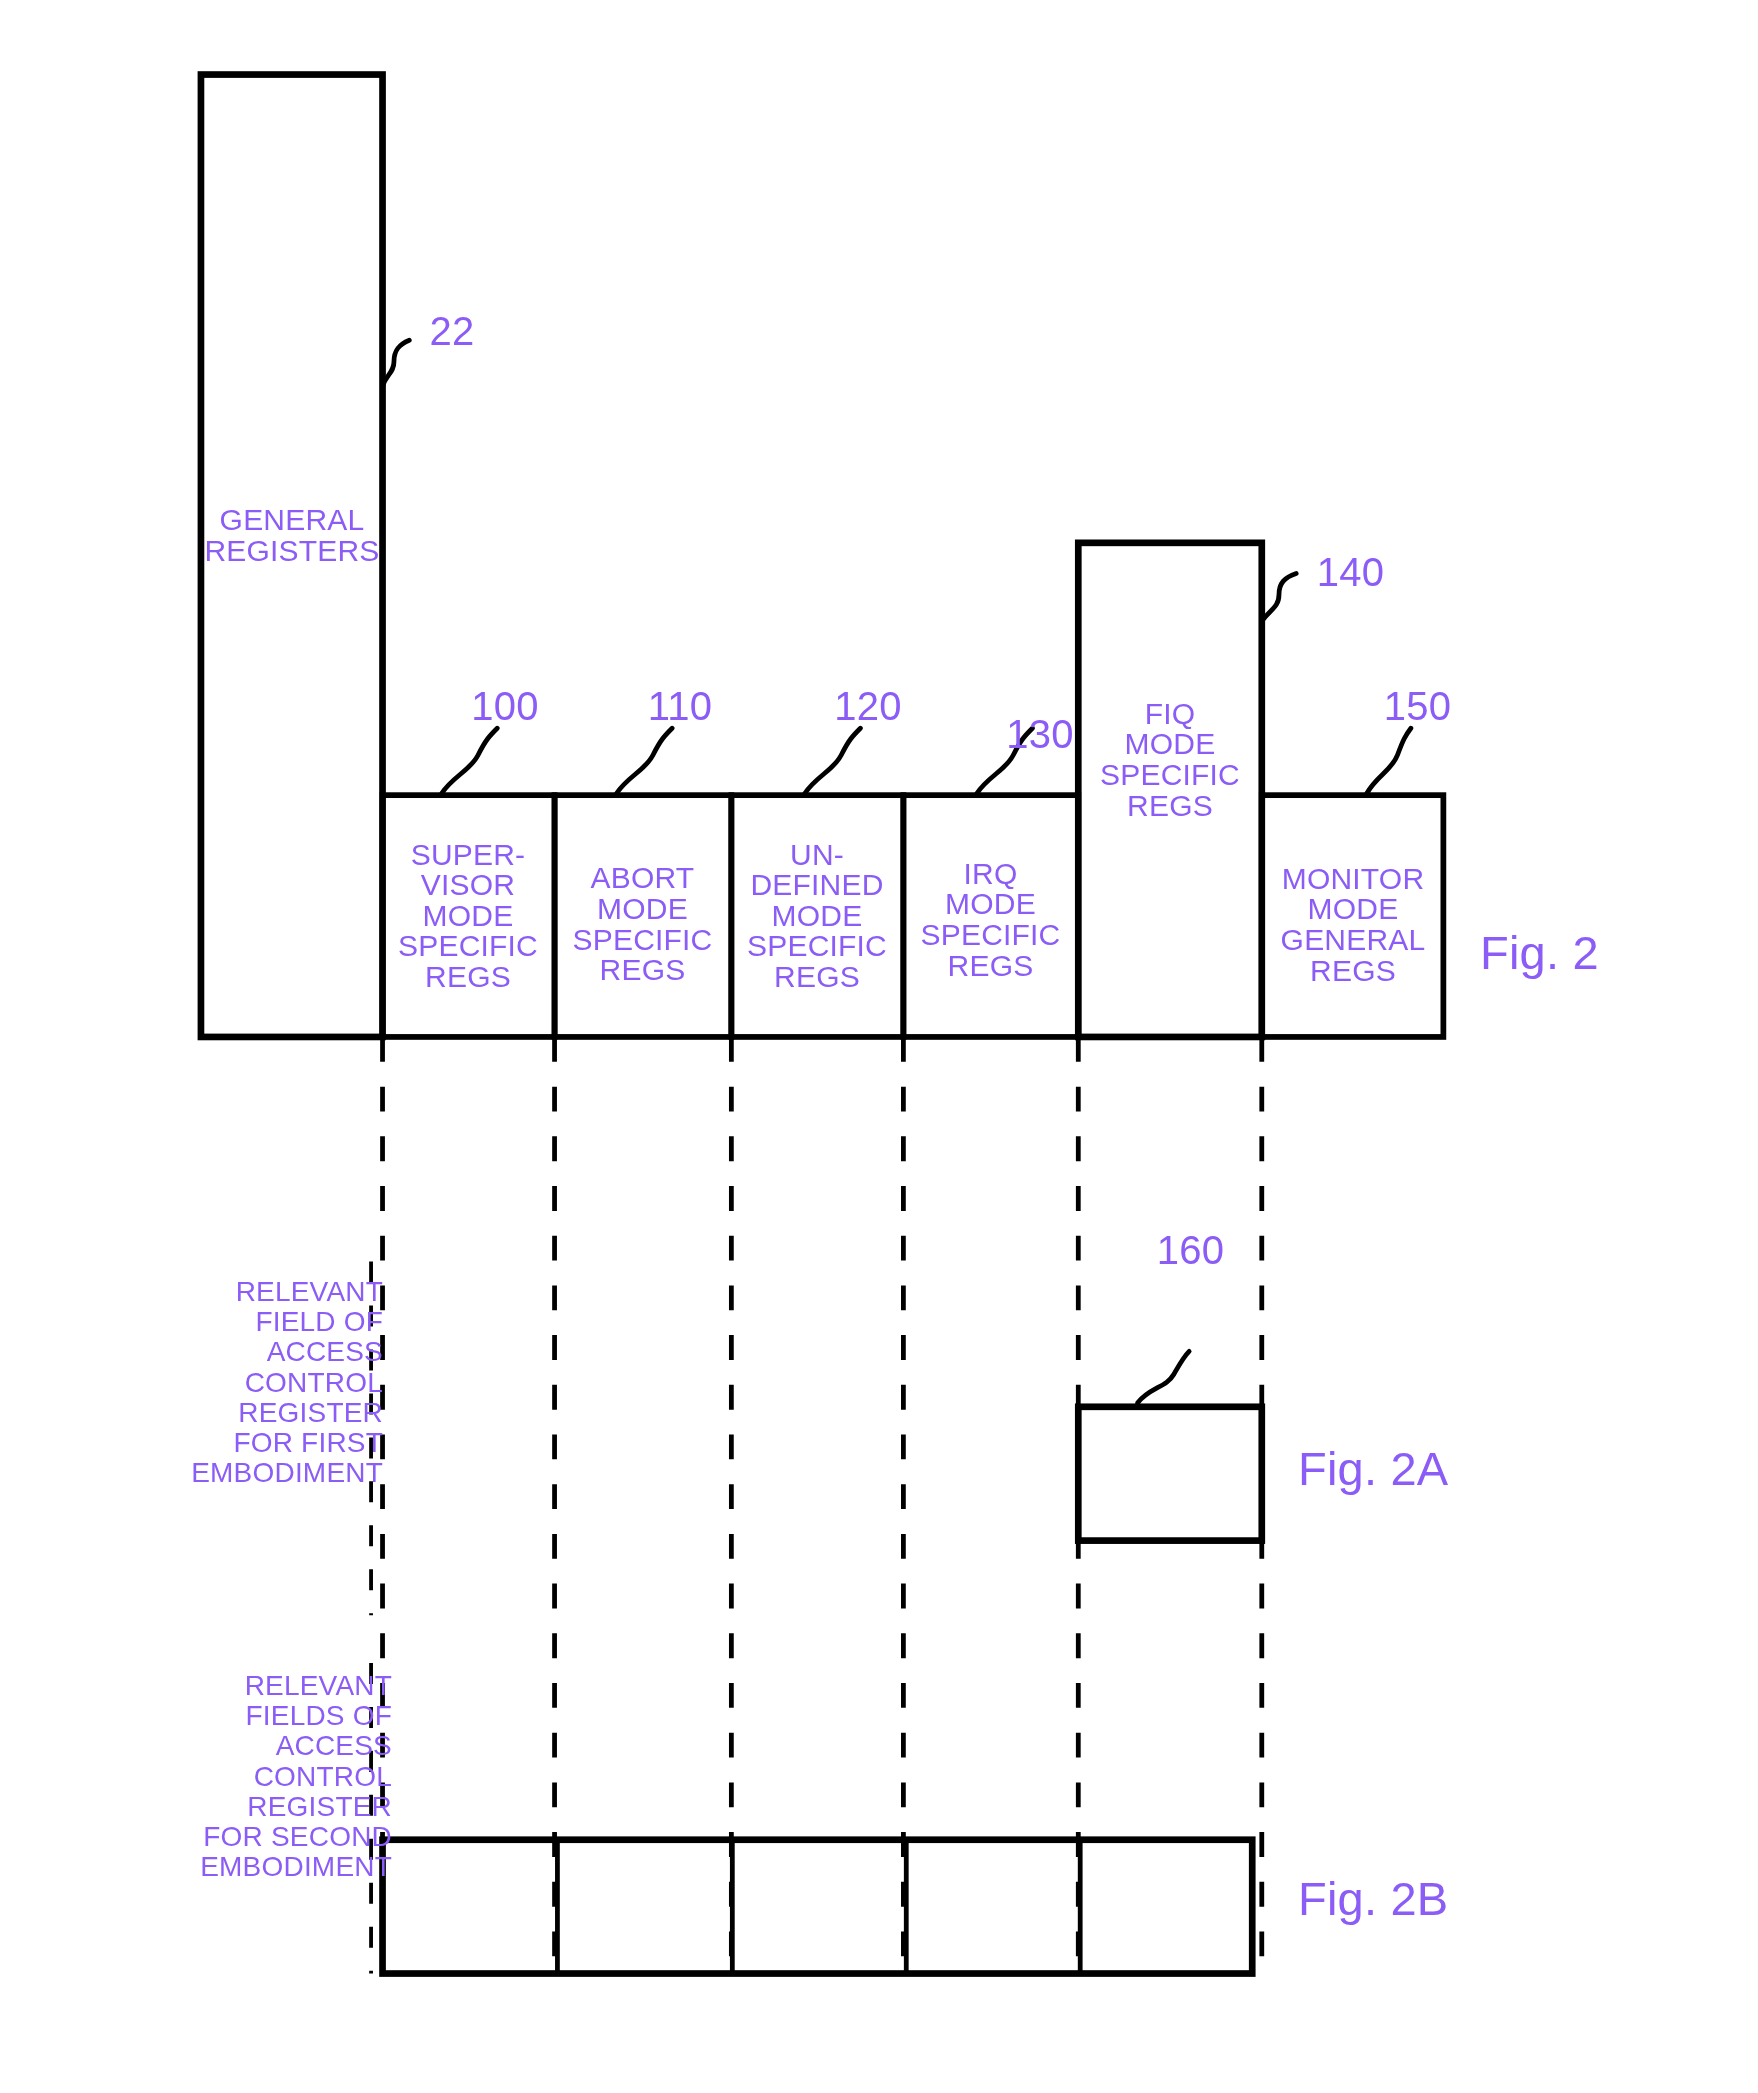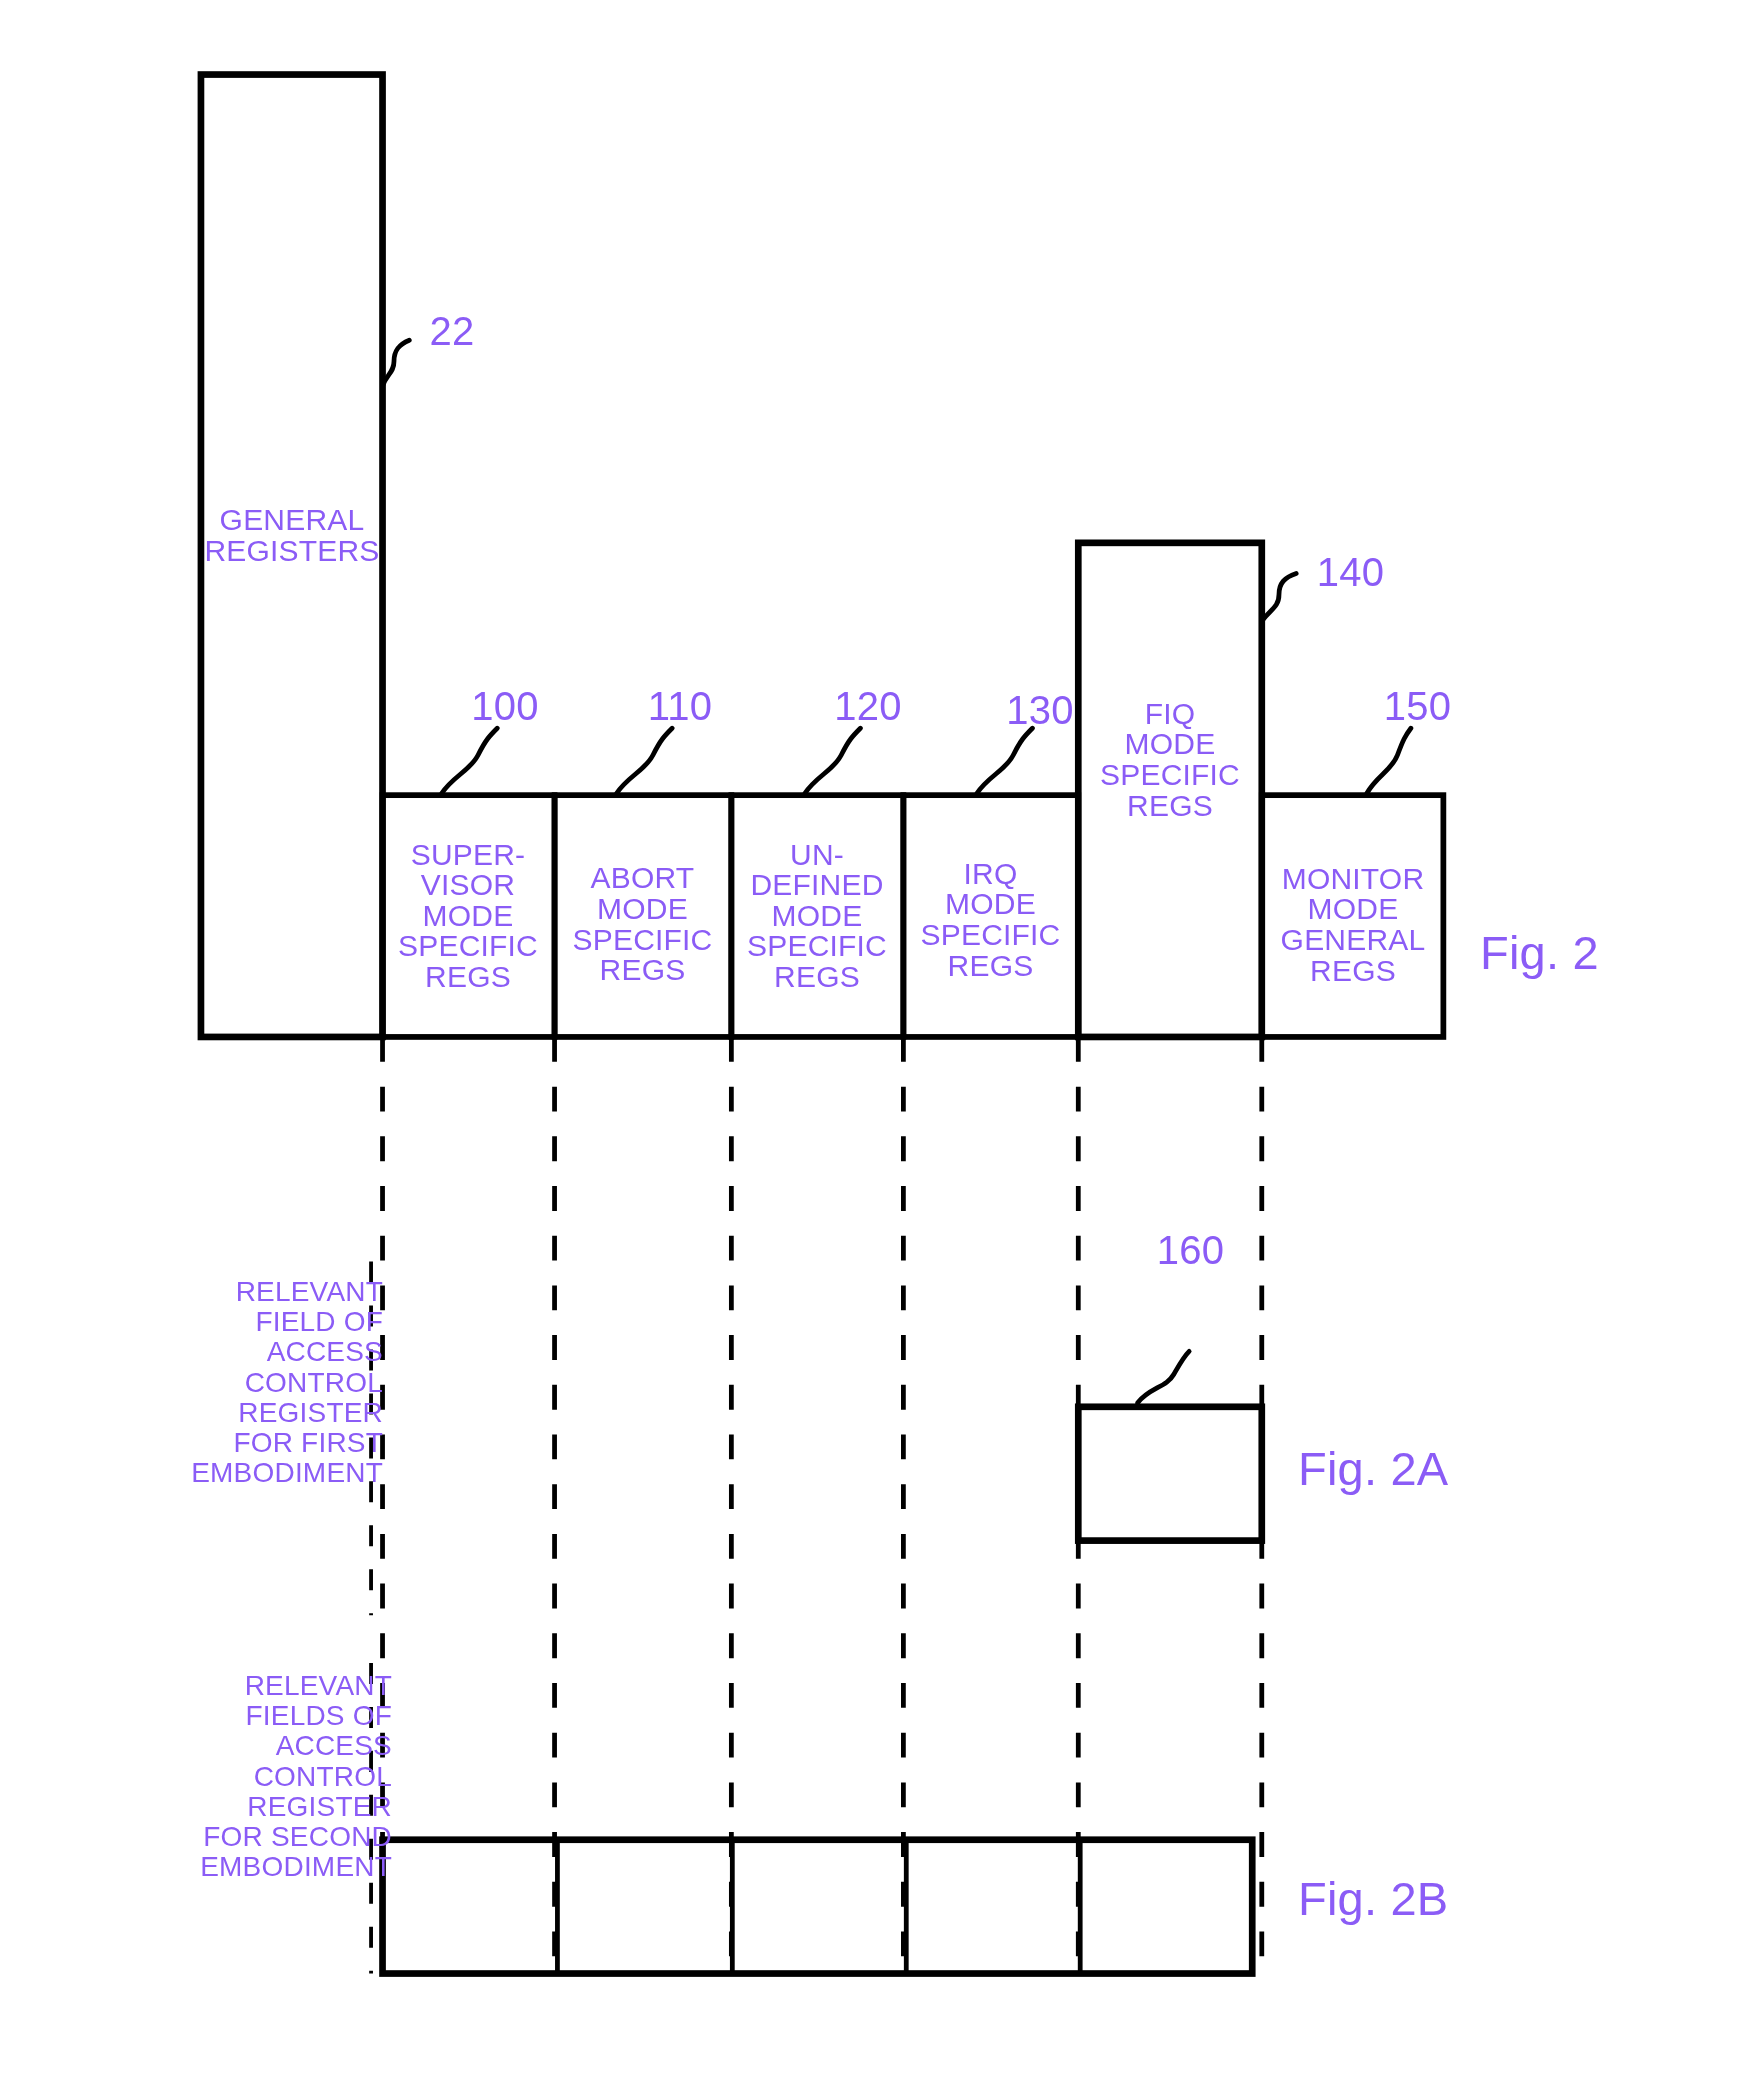--- a/index.html
+++ b/index.html
@@ -163,21 +163,21 @@
 MODE
 GENERAL
 REGS</div>
 
   <div class="txt ref-num" style="left:457px; top:686px; width:96px; height:48px;">100</div>
 
   <div class="txt ref-num" style="left:632px; top:686px; width:96px; height:48px;">110</div>
 
   <div class="txt ref-num" style="left:820px; top:686px; width:96px; height:48px;">120</div>
 
-  <div class="txt ref-num" style="left:992px; top:690px; width:96px; height:48px;">130</div>
+  <div class="txt ref-num" style="left:992px; top:714px; width:96px; height:48px;">130</div>
 
   <div class="txt ref-num" style="left:1298px; top:552px; width:105px; height:48px;">140</div>
 
   <div class="txt ref-num" style="left:1365px; top:686px; width:105px; height:48px;">150</div>
 
   <div class="txt fig-label" style="left:1480px; top:929px; width:268px;">Fig. 2</div>
 
   <div class="txt side-note" style="left:163px; top:1277px; width:220px;">RELEVANT
 FIELD OF
 ACCESS

